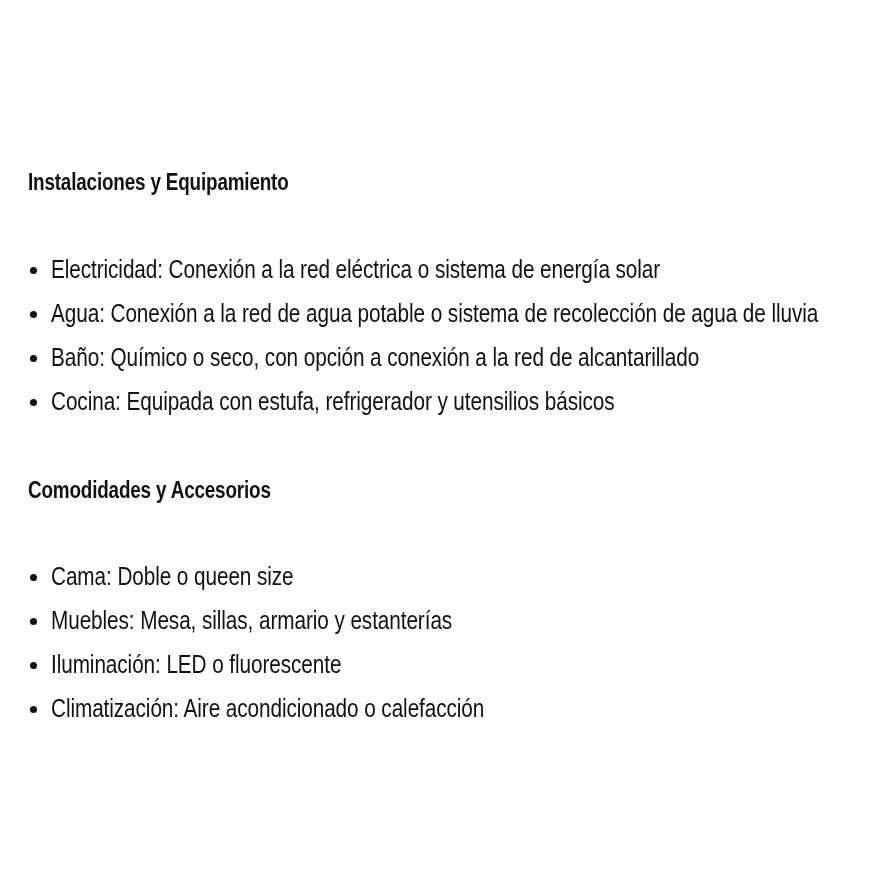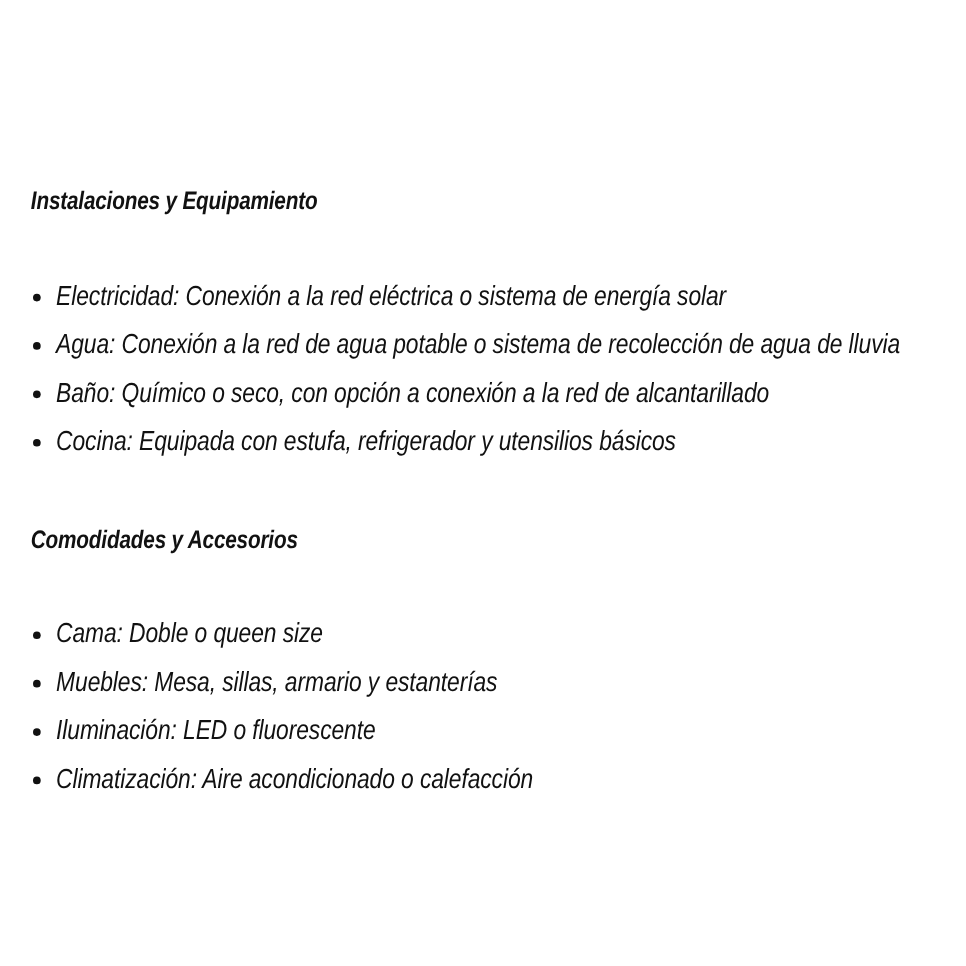--- a/index.html
+++ b/index.html
@@ -14,21 +14,20 @@
       overflow: hidden;
       font-family: "Liberation Sans", sans-serif;
       color: #111111;
     }
     .doc {
       position: absolute;
       left: 0;
       top: 0;
       width: 878px;
       height: 878px;
-      font-style: italic;
     }
     .section-title {
       position: absolute;
       left: 28px;
       margin: 0;
       font-weight: bold;
       font-size: 23px;
       line-height: 30px;
       white-space: nowrap;
       transform: scaleX(0.82);

